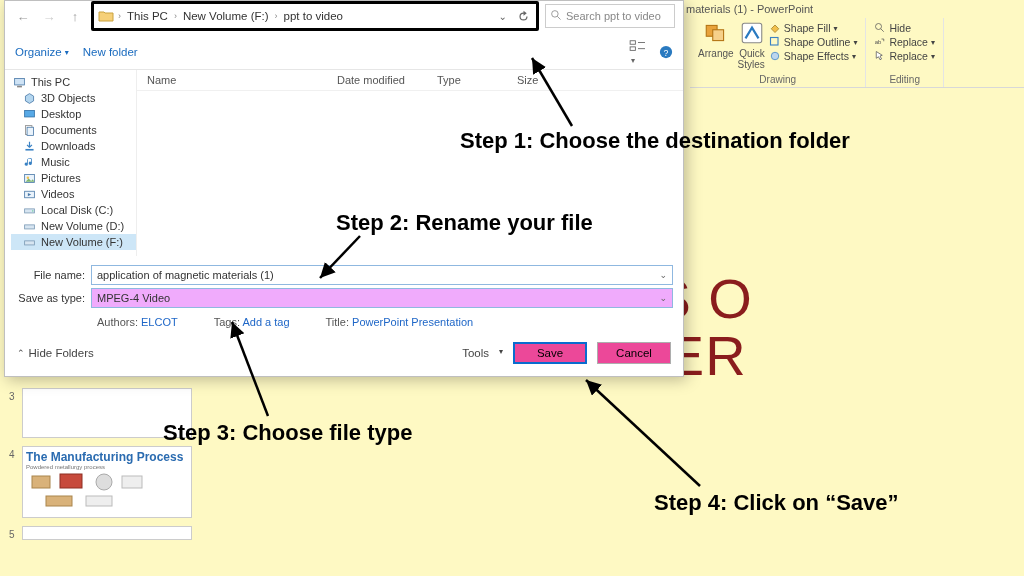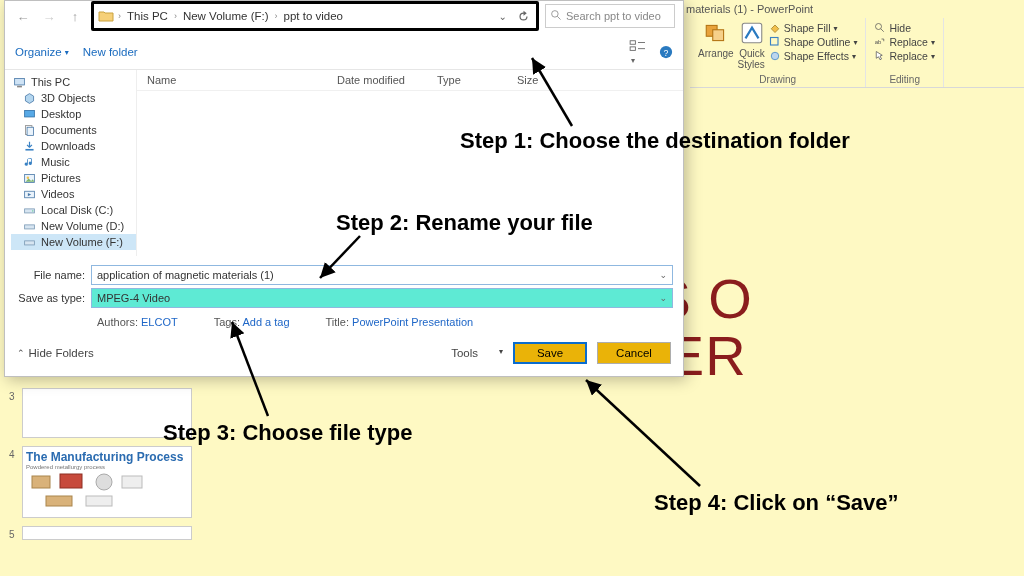--- a/index.html
+++ b/index.html
@@ -59,22 +59,22 @@
   .field-row label { width: 76px; text-align: right; padding-right: 6px; color: #333; }
   .field-row .inp { flex: 1; border: 1px solid #8fb8e0; height: 20px; padding: 0 5px; font-size: 11px; color: #333; background: #fff; display: flex; align-items: center; }
   .field-row .inp.combo { justify-content: space-between; }
   .meta-row { display: flex; gap: 36px; padding: 5px 0 2px 82px; font-size: 11px; color: #555; }
   .meta-row .label { color: #555; }
   .meta-row .link { color: #1e66c7; }
 
   .footer { display: flex; align-items: center; padding: 8px 12px 12px 12px; font-size: 11.5px; }
   .hide { color: #444; display: flex; gap: 4px; align-items: center; }
   .footer .right { margin-left: auto; display: flex; align-items: center; gap: 10px; }
-  .footer .tools { color: #444; display: flex; gap: 21px; }
-  .btn { width: 74px; height: 22px; border: 1px solid #adadad; background: #eab308; font-size: 11.5px; display: flex; align-items: center; justify-content: center; cursor: pointer; }
+  .footer .tools { color: #444; display: flex; gap: 10px; }
+  .btn { width: 74px; height: 22px; border: 1px solid #adadad; background: #ec4899; font-size: 11.5px; display: flex; align-items: center; justify-content: center; cursor: pointer; }
   .btn.primary { border: 1px solid #0a6cce; box-shadow: 0 0 0 1px #0a6cce inset; }
 
   
   .anno { position: absolute; font-weight: 700; font-size: 22px; color: #000; white-space: nowrap; }
   .arrow { position: absolute; pointer-events: none; }
 
   
   svg { display: block; }
 </style>
 </head>
@@ -375,21 +375,21 @@
   <div class="fields">
     <div class="field-row">
       <label>File name:</label>
       <div class="inp combo">
           <span>application of magnetic materials (1)</span>
           <span style="font-size:9px;color:#666">⌄</span>
         </div>
     </div>
     <div class="field-row">
       <label>Save as type:</label>
-      <div class="inp combo" style="background:#5eead4">
+      <div class="inp combo" style="background:#f0abfc">
           <span>MPEG-4 Video</span>
           <span style="font-size:9px;color:#666">⌄</span>
         </div>
     </div>
     <div class="meta-row">
       <span><span class="label">Authors:</span> <span class="link">ELCOT</span></span>
       <span><span class="label">Tags:</span> <span class="link">Add a tag</span></span>
       <span><span class="label">Title:</span> <span class="link">PowerPoint Presentation</span></span>
     </div>
   </div>

